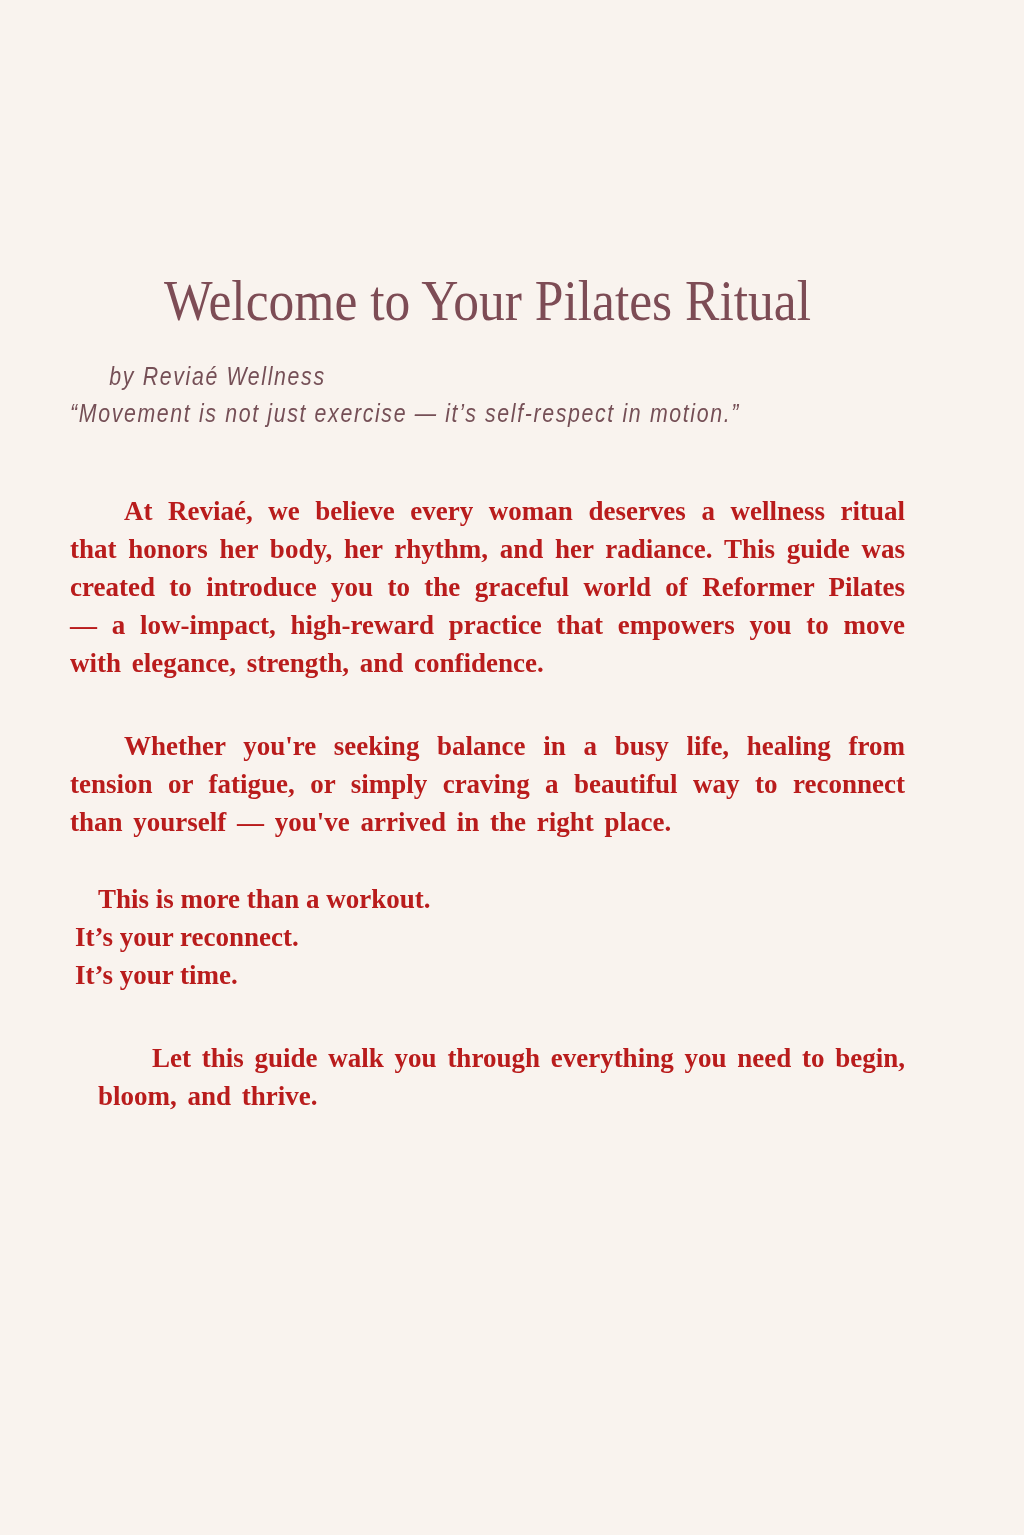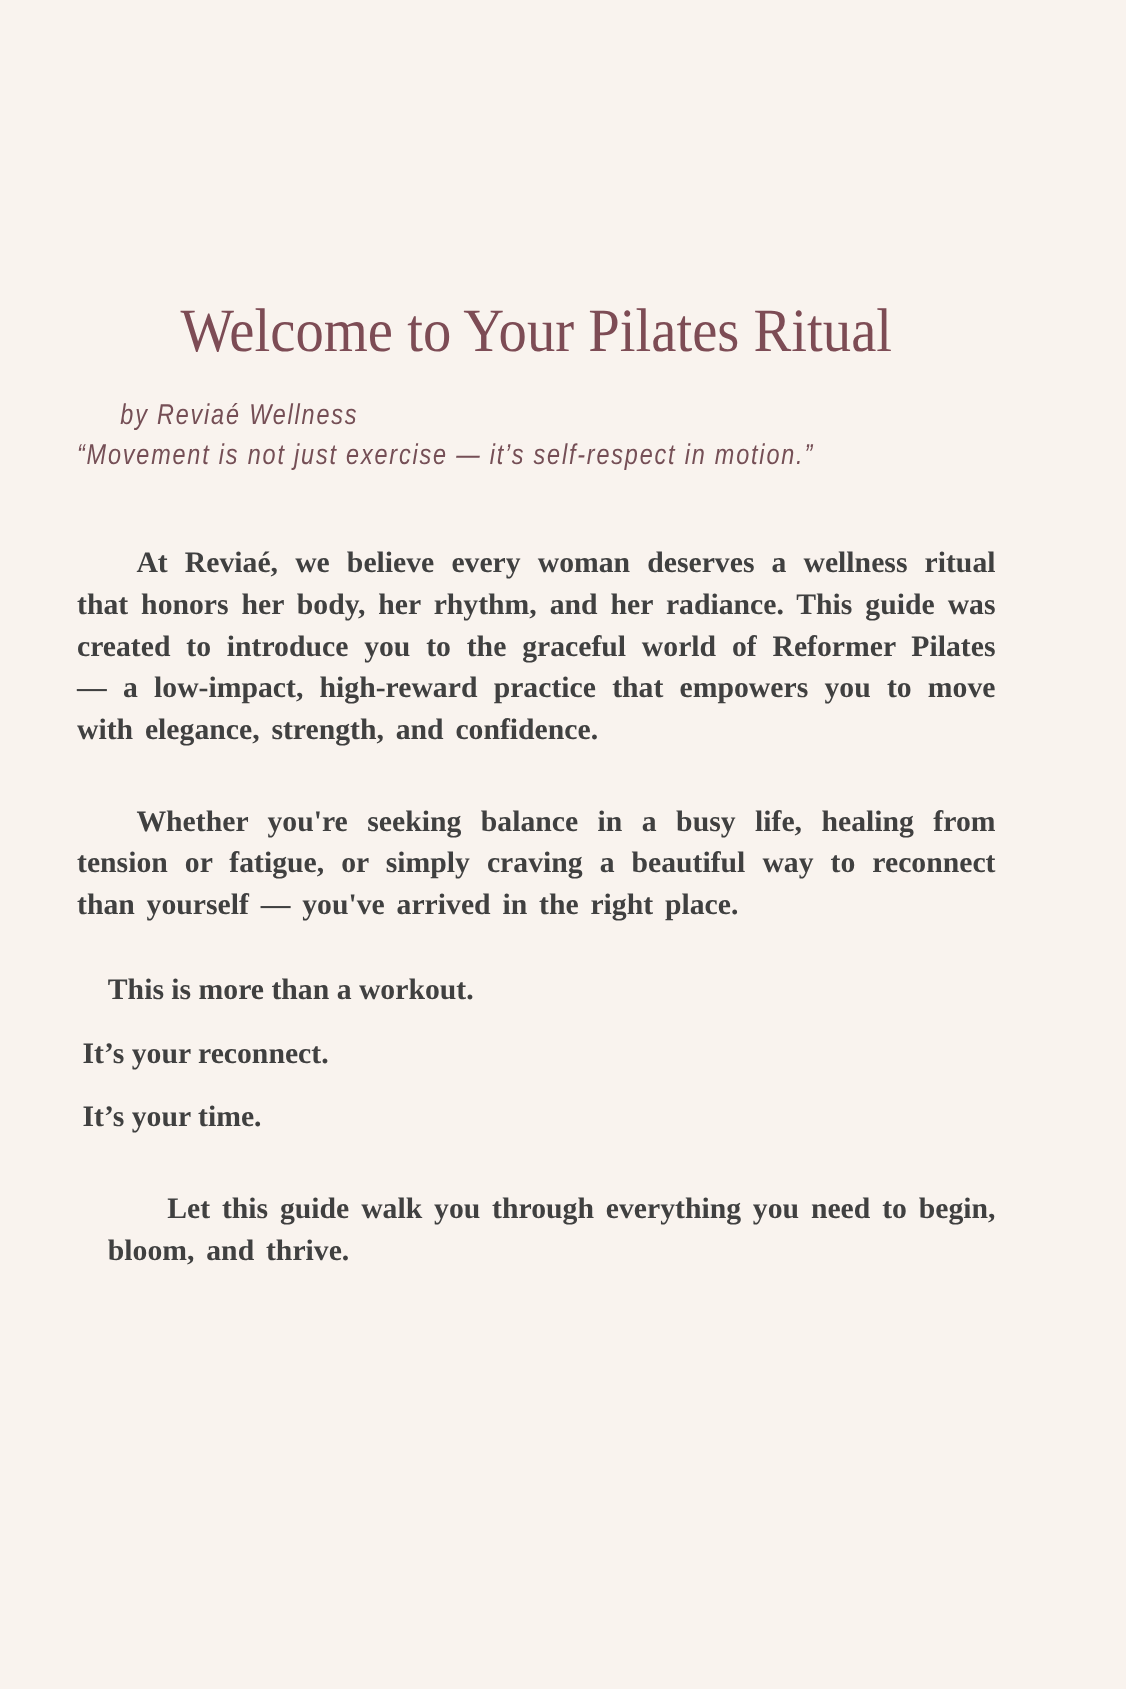--- a/index.html
+++ b/index.html
@@ -38,29 +38,29 @@
     line-height: 37px;
     letter-spacing: 2px;
     white-space: nowrap;
   }
   .byline { padding-left: 48px; }
   .para {
     font-family: "Liberation Serif", serif;
     font-weight: 700;
     font-size: 27px;
     line-height: 38px;
-    color: #404040;
+    color: #b91c1c;
     text-align: justify;
     word-spacing: 4px;
   }
   .para.indent { text-indent: 54px; }
   .para-intro   { margin-top: 60px; }
   .para-journey { margin-top: 45px; }
   .mantra-block { margin-top: 39px; text-align: left; word-spacing: normal; }
-  .mantra-line  { padding-left: 5px; margin-top: 20px; }
+  .mantra-line  { padding-left: 5px; }
   .mantra-line.first { padding-left: 28px; }
   .para-closing { margin-top: 45px; margin-left: 28px; }
 </style>
 </head>
 <body>
 
 <div class="page">
 
   <h1 class="title">Welcome to Your Pilates Ritual</h1>
 

